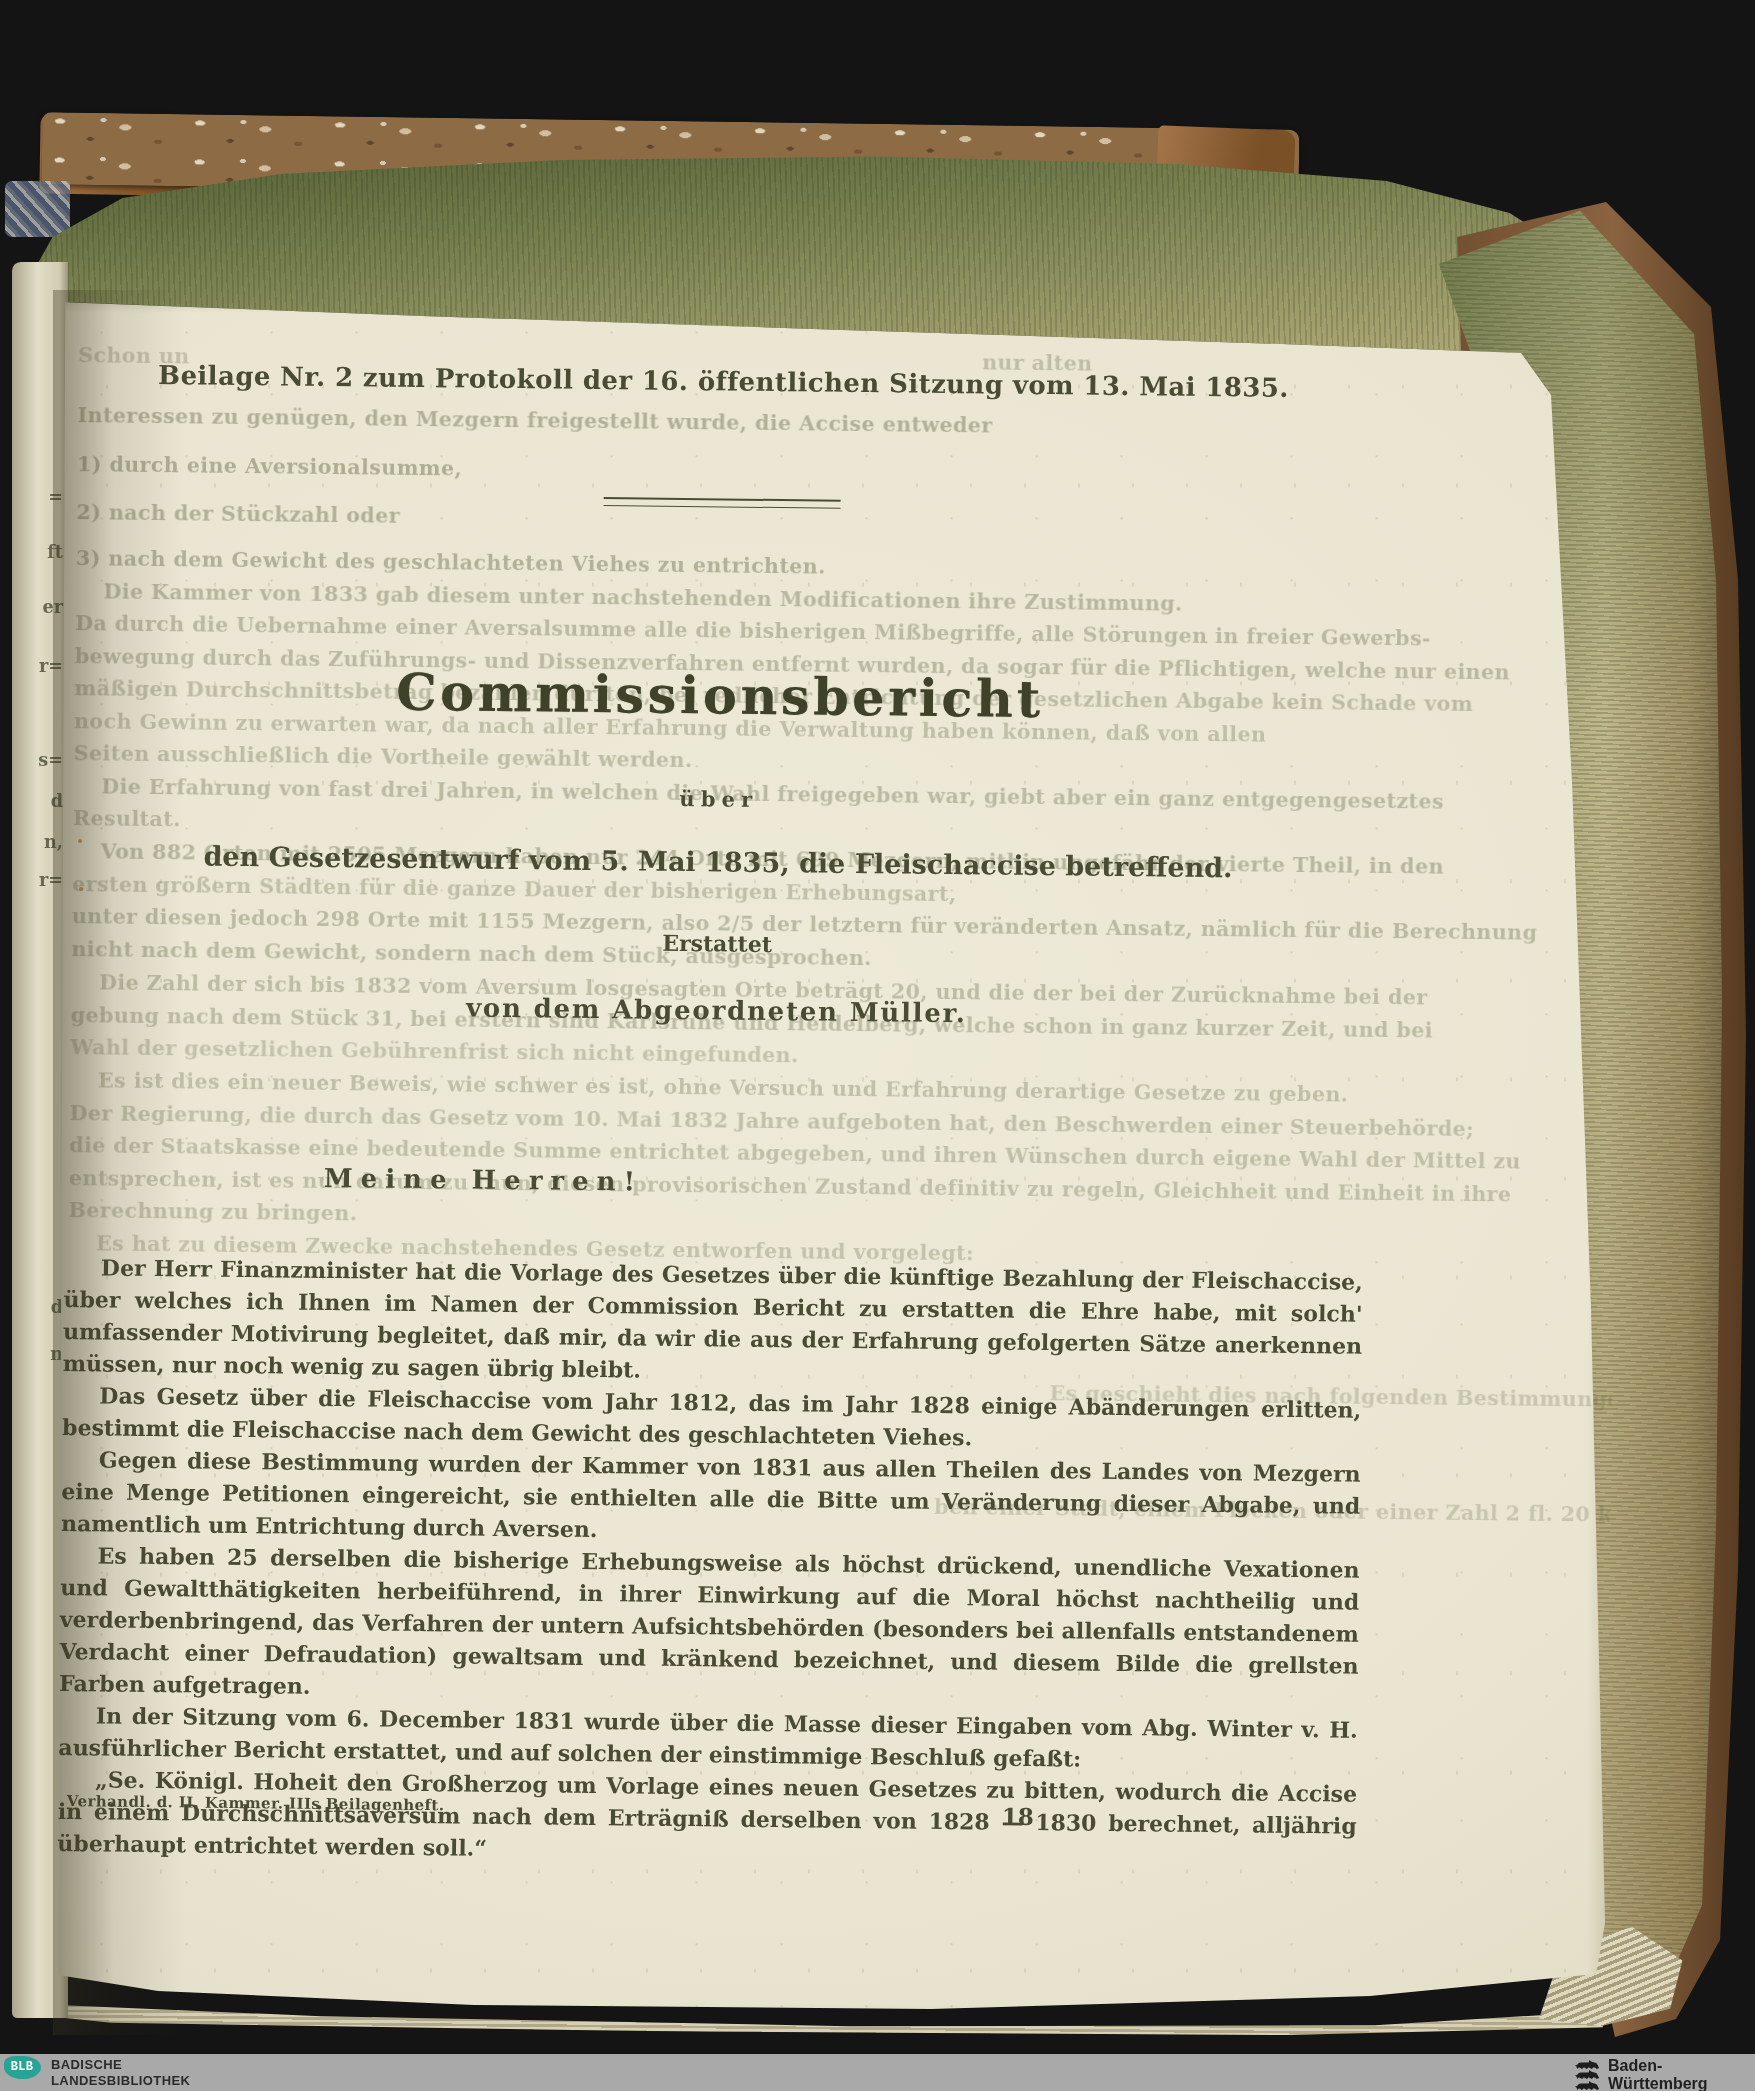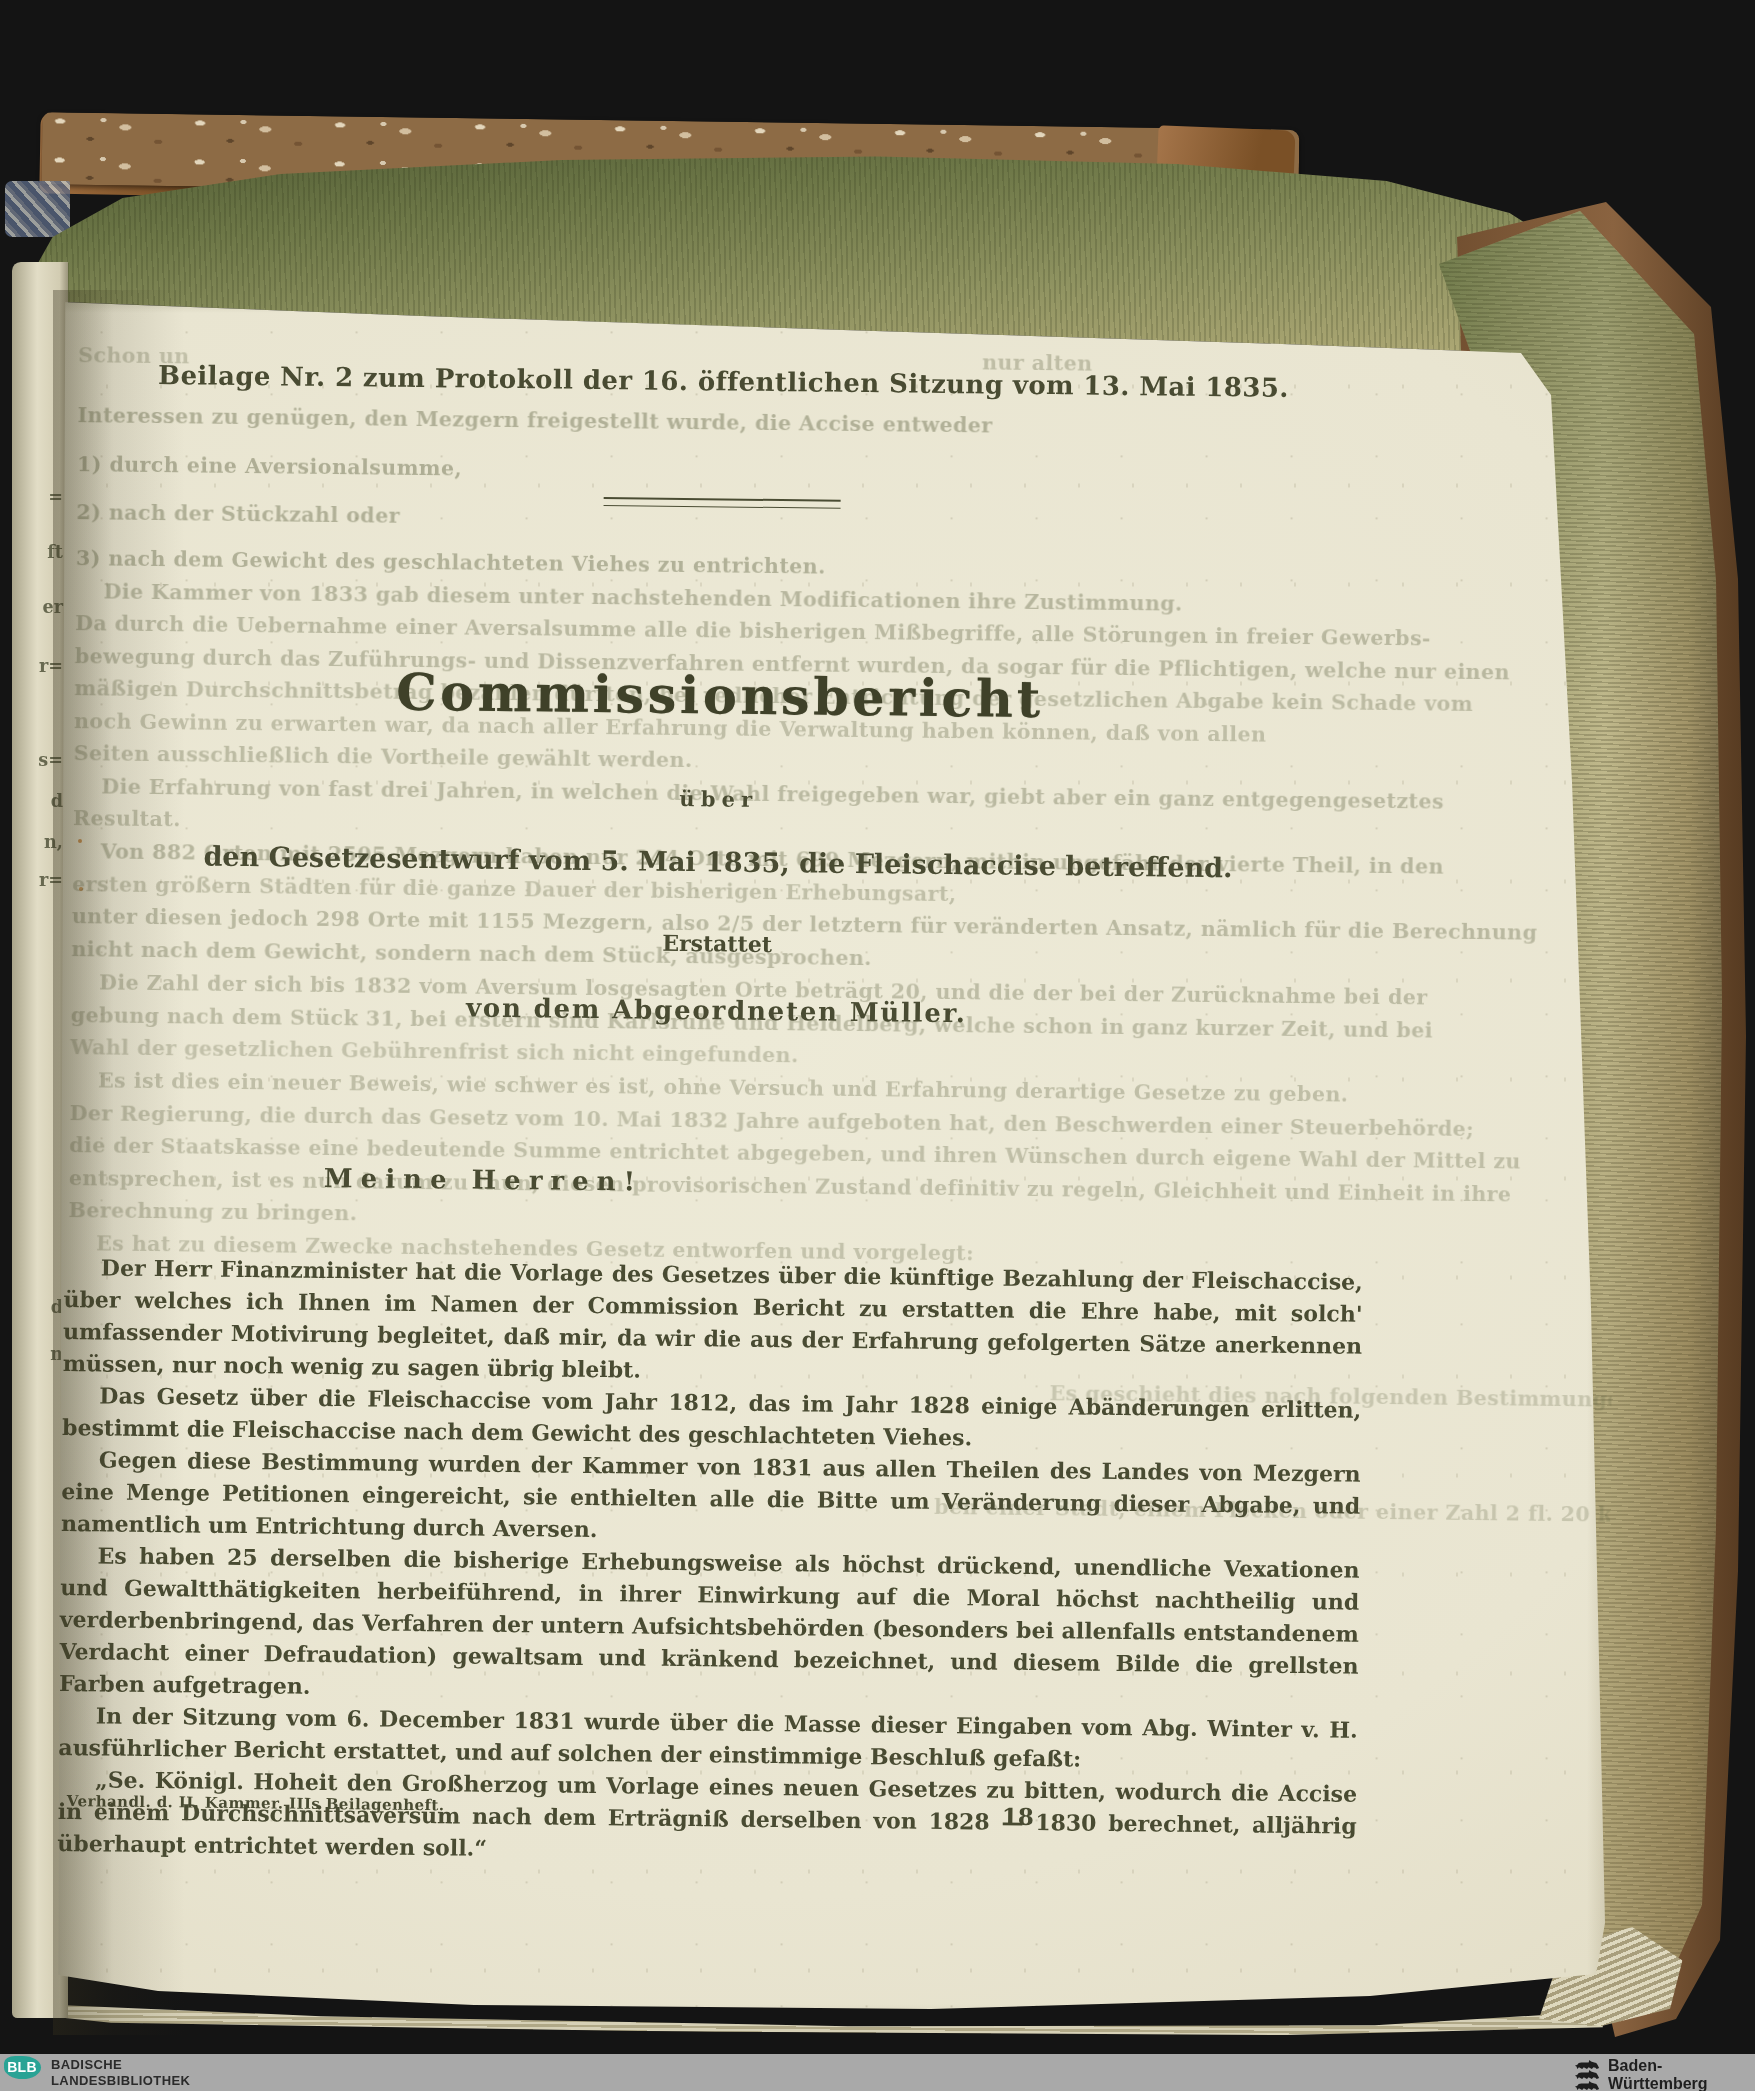--- a/index.html
+++ b/index.html
@@ -117,21 +117,21 @@
   .gutter-shadow{position:absolute;left:53px;top:290px;width:132px;height:1745px;
     pointer-events:none;
     background:linear-gradient(90deg, rgba(55,50,30,.38), rgba(55,50,30,.12) 45%, rgba(55,50,30,0));}
 
   
   .footer-bar{position:absolute;left:0;top:2054px;width:1756px;height:38px;
     background:#a9a9a9;font-family:"Liberation Sans",sans-serif;}
   .blb-logo{position:absolute;left:3.5px;top:1.8px;width:37px;height:23px;
     background:#29a395;border-radius:30% 50% 50% 50%;
     display:flex;align-items:center;justify-content:center;
-    color:#fff;font-weight:bold;font-size:14px;letter-spacing:0.3px;}
+    color:#fff;font-weight:bold;font-size:12px;letter-spacing:0.3px;font-family:Liberation Mono, monospace;}
   .lib-name{position:absolute;left:51px;top:2.6px;color:#2b2b2b;font-weight:bold;
     font-size:13px;line-height:16.7px;letter-spacing:0.4px;}
   .bw-logo{position:absolute;left:1574px;top:4px;height:34px;display:flex;align-items:center;}
   .lions{display:flex;flex-direction:column;gap:0.9px;margin-right:8px;}
   .lions svg{display:block;}
   .bw-label{color:#1f1f1f;font-weight:600;font-size:16px;}
 </style>
 </head>
 <body>
 

